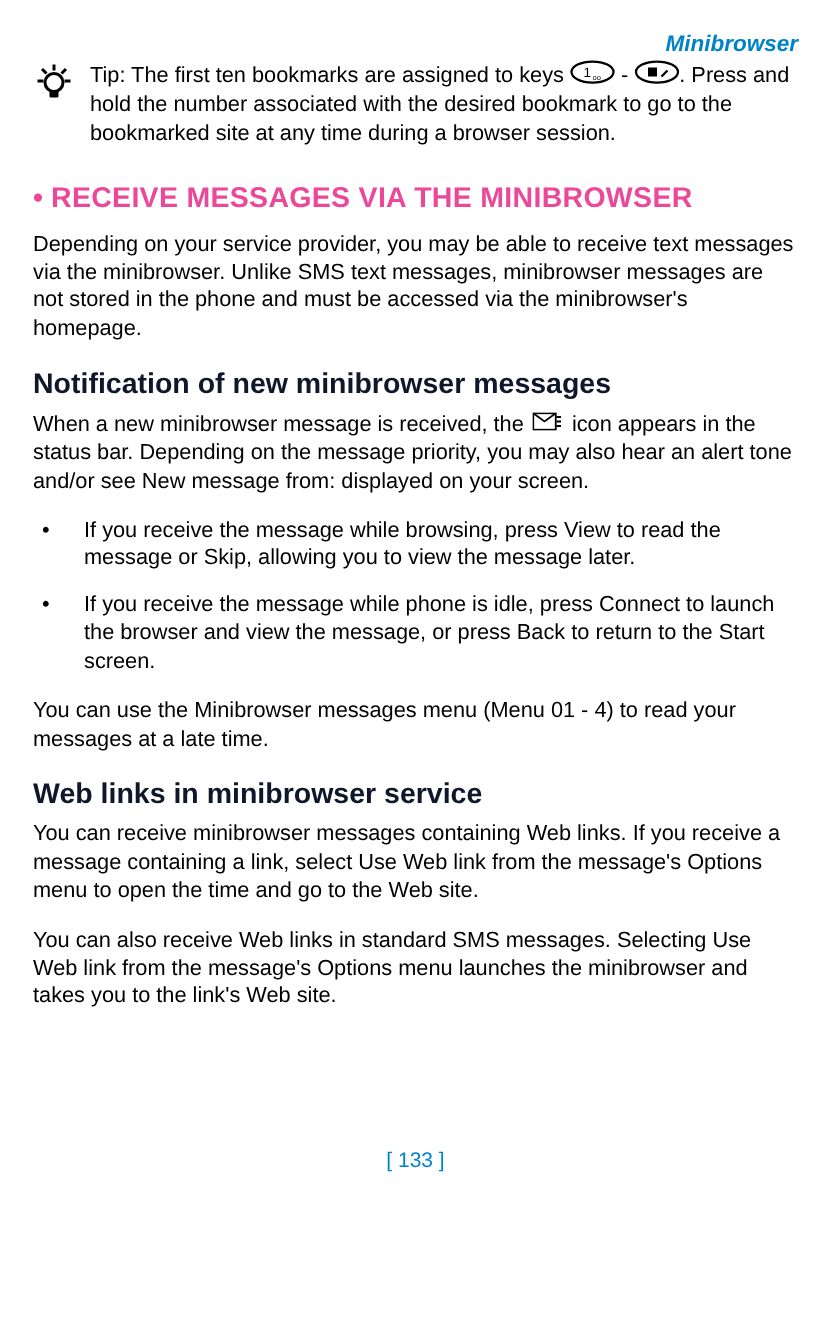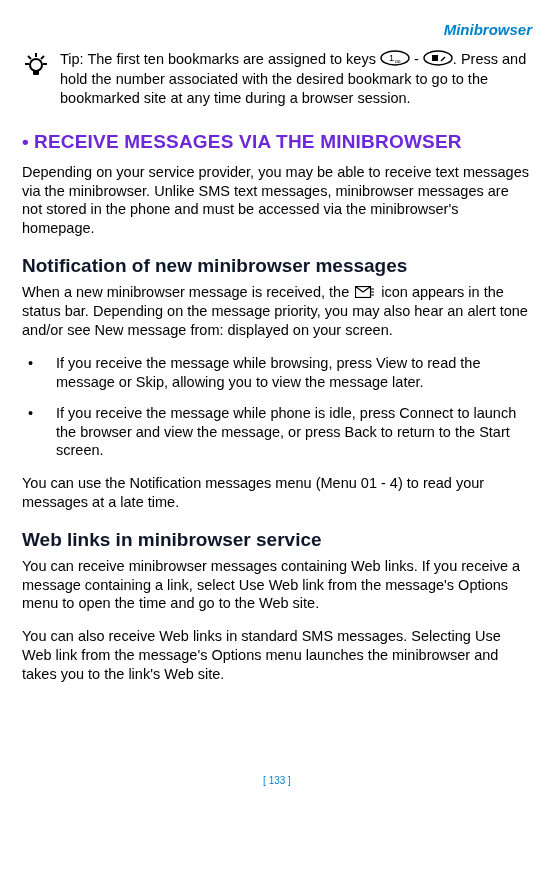--- a/index.html
+++ b/index.html
@@ -10,21 +10,20 @@
     font-size: 14.5px;
     line-height: 1.3;
     color: #000;
   }
   .header-right {
     text-align: right;
     color: #0082c8;
     font-style: italic;
     font-weight: bold;
     font-size: 15px;
-    margin-bottom: 10px;
   }
   .tip-block {
     display: flex;
     gap: 10px;
     margin-bottom: 22px;
   }
   .tip-icon {
     flex: 0 0 auto;
     margin-top: 2px;
   }
@@ -32,21 +31,21 @@
     flex: 1;
   }
   .tip-label {
     font-weight: normal;
   }
   .key-icon {
     display: inline-block;
     vertical-align: middle;
   }
   .h1 {
-    color: #6d28d9;
+    color: #ec4899;
     font-weight: bold;
     font-size: 19px;
     margin: 0 0 8px 0;
     letter-spacing: 0.2px;
   }
   .bullet-pad {
     display: inline-block;
     width: 12px;
   }
   .h2 {
@@ -77,21 +76,21 @@
     flex: 1;
   }
   .msg-icon {
     display: inline-block;
     vertical-align: middle;
     margin: 0 2px;
   }
   .page-num {
     text-align: center;
     color: #0082c8;
-    font-size: 10px;
+    font-size: 14px;
     margin-top: 90px;
   }
 </style>
 </head>
 <body>
 
 <div class="header-right">Minibrowser</div>
 
 <div class="tip-block">
   <span class="tip-icon">
@@ -145,21 +144,21 @@
   </li>
   <li>
     <span class="dot">•</span>
     <span class="litext">
       <span>If you receive the message while phone is idle, press </span><span class="bold">Connect</span><span> to launch the browser and view the message, or press </span><span class="bold">Back</span><span> to return to the Start screen.</span>
     </span>
   </li>
 </ul>
 
 <p>
-  <span>You can use the </span><span class="bold">Notification messages</span><span> menu (</span><span class="bold">Menu 01 - 4</span><span>) to read your messages at a late time.</span>
+  <span>You can use the </span><span class="bold">Minibrowser messages</span><span> menu (</span><span class="bold">Menu 01 - 4</span><span>) to read your messages at a late time.</span>
 </p>
 
 <div class="h2">Web links in minibrowser service</div>
 
 <p>
   <span>You can receive minibrowser messages containing Web links. If you receive a message containing a link, select </span><span class="bold">Use Web link</span><span> from the message's </span><span class="bold">Options</span><span> menu to open the time and go to the Web site.</span>
 </p>
 
 <p>
   <span>You can also receive Web links in standard SMS messages. Selecting </span><span class="bold">Use Web link</span><span> from the message's </span><span class="bold">Options</span><span> menu launches the minibrowser and takes you to the link's Web site.</span>

